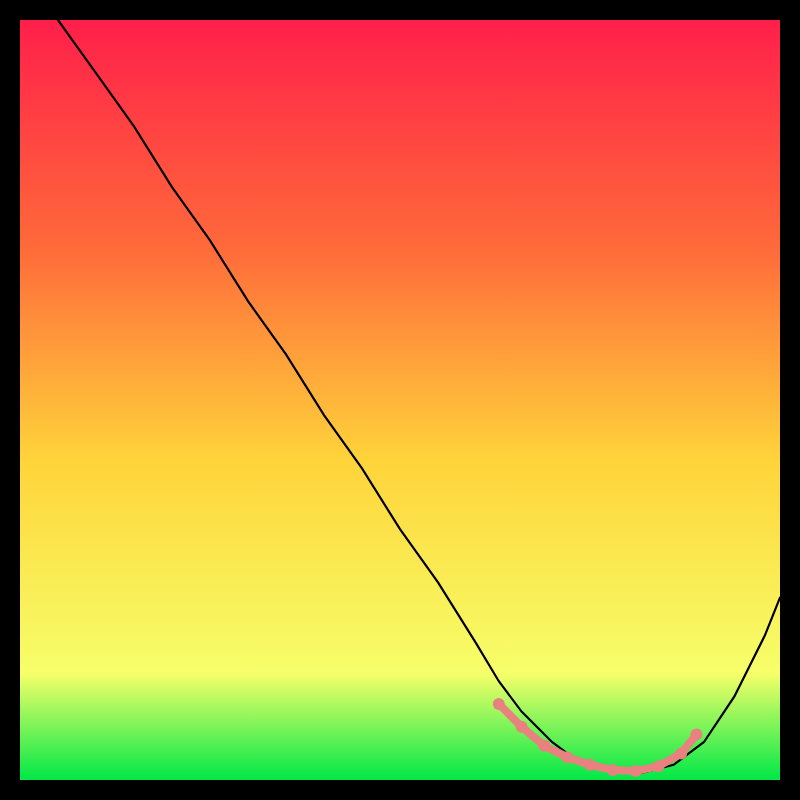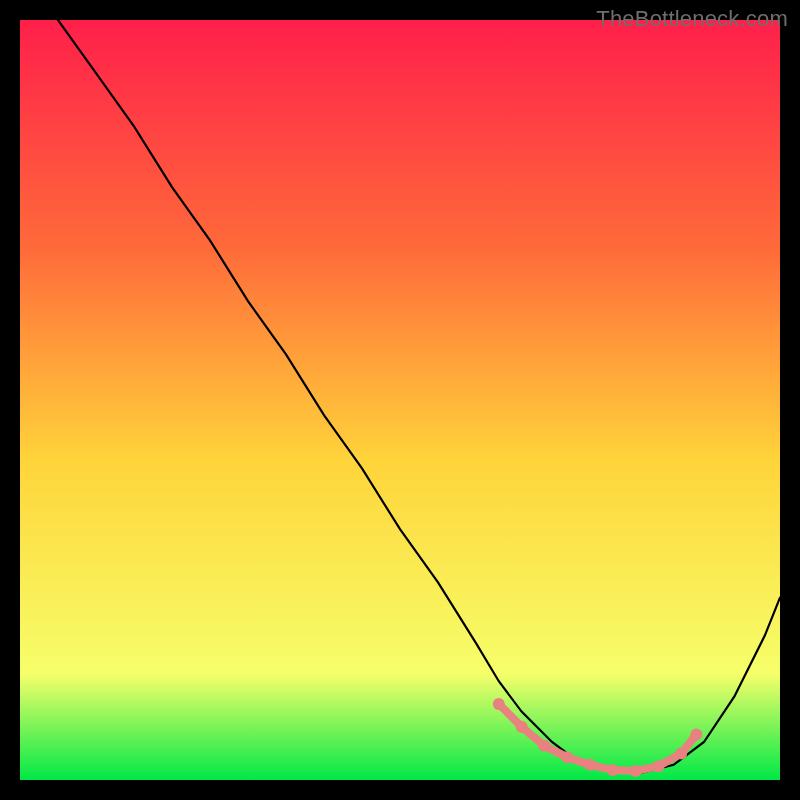--- a/index.html
+++ b/index.html
@@ -36,21 +36,20 @@
   }
   .gradient-fill {
     
   }
 </style>
 </head>
 <body>
 
 <div class="stage">
 
-  <div class="watermark">TheBottleneck.com</div>
 
   <svg class="plot" viewBox="0 0 760 760" preserveAspectRatio="none">
 
     <defs>
       <linearGradient id="bgGrad" x1="0" y1="0" x2="0" y2="1">
         <stop offset="0" stop-color="#ff1f4a"></stop>
         <stop offset="0.30" stop-color="#ff6a3a"></stop>
         <stop offset="0.58" stop-color="#ffd43a"></stop>
         <stop offset="0.86" stop-color="#f6ff6a"></stop>
         <stop offset="1" stop-color="#00e847"></stop>

